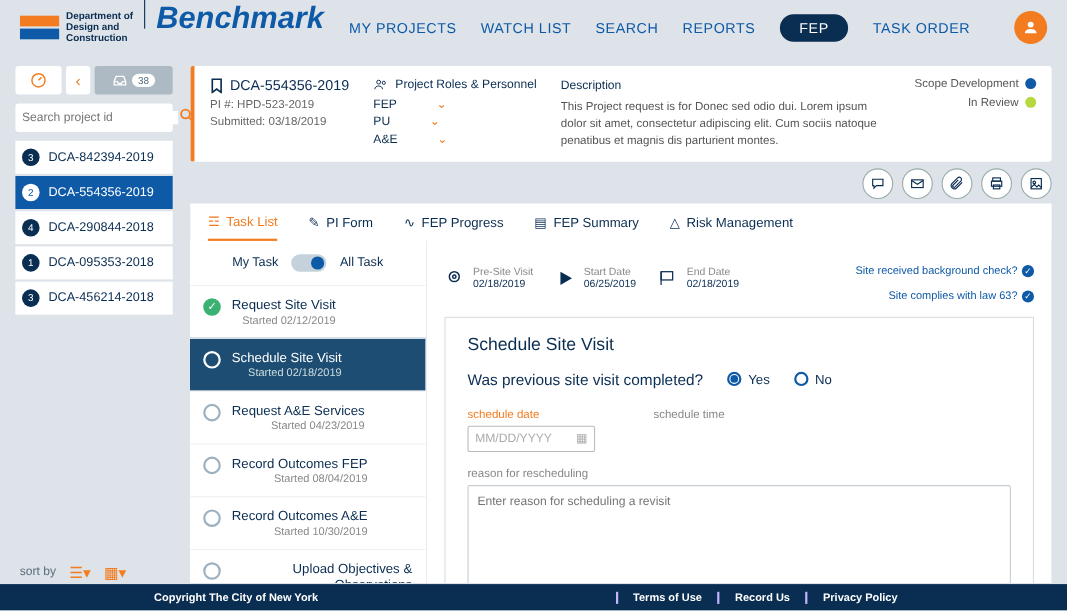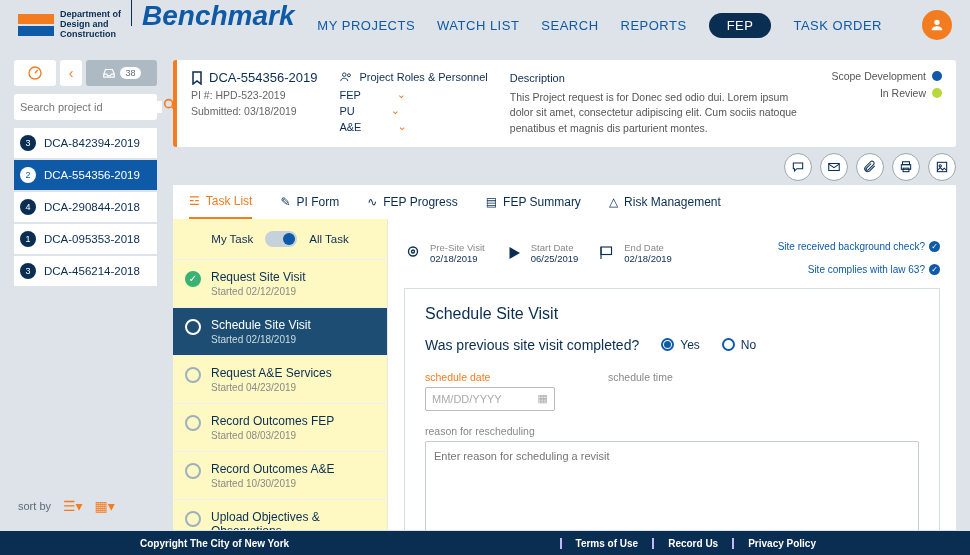--- a/index.html
+++ b/index.html
@@ -29,21 +29,21 @@
 .sb-inbox { flex: 1; height: 26px; background: #adbac3; border-radius: 3px; display: flex; align-items: center; justify-content: center; gap: 4px; color: #fff; font-size: 11px; }
 .sb-inbox .badge { background: #fff; color: #5a6d7a; border-radius: 8px; padding: 1px 5px; font-size: 9px; }
 .sb-search { display: flex; align-items: center; background: #fff; border-radius: 3px; height: 26px; padding: 0 6px; margin-bottom: 8px; }
 .sb-search input { border: none; outline: none; flex: 1; font-size: 11px; color: #999; }
 .sb-search .mag { color: #f47c20; font-size: 16px; }
 .proj-list { display: flex; flex-direction: column; gap: 2px; }
 .proj-item { display: flex; align-items: center; height: 30px; padding: 0 6px; background: #fff; font-size: 11.5px; color: #0a2d52; cursor: pointer; }
 .proj-item.active { background: #0e5aa7; color: #fff; }
 .proj-num { width: 16px; height: 16px; border-radius: 50%; background: #0a2d52; color: #fff; font-size: 9px; display: flex; align-items: center; justify-content: center; margin-right: 8px; }
 .proj-item.active .proj-num { background: #fff; color: #0e5aa7; }
-.sb-footer { margin-top: auto; padding: 10px 4px 16px; display: flex; align-items: center; gap: 12px; font-size: 11px; color: #5a6d7a; }
+.sb-footer { margin-top: auto; padding: 10px 4px 2px; display: flex; align-items: center; gap: 12px; font-size: 11px; color: #5a6d7a; }
 .sb-footer .ico { color: #f47c20; font-size: 14px; }
 
 
 .content { flex: 1; padding: 10px 14px 0 8px; display: flex; flex-direction: column; overflow: hidden; }
 
 
 .proj-head { background: #fff; border-radius: 3px; border-left: 4px solid #f47c20; padding: 10px 14px; display: flex; gap: 22px; position: relative; }
 .ph-col { font-size: 11px; color: #555; }
 .ph-title { color: #0a2d52; font-size: 13px; display: flex; align-items: center; gap: 6px; margin-bottom: 3px; }
 .ph-sub { font-size: 10.5px; color: #666; line-height: 1.5; }
@@ -64,21 +64,21 @@
 .act { width: 28px; height: 28px; border: 1px solid #9aa; border-radius: 50%; background: #fff; display: flex; align-items: center; justify-content: center; color: #0a2d52; cursor: pointer; }
 .act svg { width: 14px; height: 14px; }
 
 
 .tabs { background: #fff; display: flex; align-items: center; gap: 28px; padding: 0 16px; height: 34px; font-size: 12px; color: #0a2d52; }
 .tab { display: flex; align-items: center; gap: 6px; cursor: pointer; height: 100%; }
 .tab.active { color: #f47c20; border-bottom: 2px solid #f47c20; }
 
 
 .task-area { display: flex; flex: 1; overflow: hidden; }
-.task-col { width: 215px; background: #fef9c3; border-right: 1px solid #e4e8eb; display: flex; flex-direction: column; overflow-y: auto; }
+.task-col { width: 215px; background: #ffffff; border-right: 1px solid #e4e8eb; display: flex; flex-direction: column; overflow-y: auto; text-align: right; }
 .task-toggle { display: flex; align-items: center; justify-content: center; gap: 12px; padding: 12px 0; font-size: 11.5px; color: #0a2d52; }
 .toggle { width: 32px; height: 16px; background: #c5d2db; border-radius: 8px; position: relative; }
 .toggle::after { content: ''; position: absolute; right: 2px; top: 2px; width: 12px; height: 12px; background: #0e5aa7; border-radius: 50%; }
 .task-item { display: flex; gap: 10px; padding: 10px 12px; border-top: 1px solid #eef1f3; cursor: pointer; }
 .task-item .circ { width: 16px; height: 16px; border: 2px solid #9db0bf; border-radius: 50%; flex-shrink: 0; margin-top: 1px; }
 .task-item.done .circ { background: #3bb273; border-color: #3bb273; display:flex; align-items:center; justify-content:center; color:#fff; font-size:10px; }
 .task-item.active { background: #1d4d73; color: #fff; }
 .task-item.active .circ { border-color: #fff; }
 .task-item .tt { font-size: 12px; color: #0a2d52; }
 .task-item.active .tt { color: #fff; }
@@ -97,21 +97,21 @@
 .det-checks .ck { width: 11px; height: 11px; background: #0e5aa7; border-radius: 50%; display:inline-flex; align-items:center; justify-content:center; color:#fff; font-size:8px; }
 .det-body { border: 1px solid #d7dee3; margin: 0 16px 12px; padding: 16px 20px; flex: 1; }
 .det-title { font-size: 16px; color: #0a2d52; margin-bottom: 14px; }
 .det-q { font-size: 14px; color: #0a2d52; display: flex; align-items: center; gap: 22px; margin-bottom: 18px; }
 .radio { display: flex; align-items: center; gap: 6px; font-size: 12px; color: #0a2d52; }
 .radio .r { width: 13px; height: 13px; border: 2px solid #0e5aa7; border-radius: 50%; display:flex; align-items:center; justify-content:center; }
 .radio.sel .r::after { content:''; width:7px; height:7px; background:#0e5aa7; border-radius:50%; }
 .fields { display: flex; gap: 53px; margin-bottom: 14px; }
 .fld-lbl { font-size: 10.5px; color: #f47c20; margin-bottom: 4px; }
 .fld-lbl.gray { color: #888; }
-.date-input { width: 130px; height: 24px; border: 1px solid #bbb; border-radius: 2px; padding: 0 6px; font-size: 11px; color: #aaa; display: flex; align-items: center; justify-content: space-between; }
+.date-input { width: 116px; height: 24px; border: 1px solid #bbb; border-radius: 2px; padding: 0 6px; font-size: 11px; color: #aaa; display: flex; align-items: center; justify-content: space-between; }
 .reason-lbl { font-size: 10.5px; color: #888; margin-bottom: 4px; }
 textarea.reason { width: 100%; height: 100px; border: 1px solid #c5cdd3; border-radius: 2px; padding: 8px; font-size: 11px; color: #aaa; resize: none; outline: none; font-family: inherit; }
 
 
 .footer { position: absolute; bottom: 0; left: 0; right: 0; height: 24px; background: #0a2d52; color: #fff; display: flex; align-items: center; padding: 0 140px 0 140px; font-size: 10px; }
 .footer .links { margin-left: auto; display: flex; gap: 0; }
 .footer .links span { padding: 0 14px; border-left: 2px solid #c4b5fd; }
 </style>
 </head>
 <body>
@@ -334,21 +334,21 @@
               <div class="circ"></div>
               <div>
                 <div class="tt">Request A&amp;E Services</div>
                 <div class="ts">Started 04/23/2019</div>
               </div>
             </div>
             <div class="task-item ">
               <div class="circ"></div>
               <div>
                 <div class="tt">Record Outcomes FEP</div>
-                <div class="ts">Started 08/03/2019</div>
+                <div class="ts">Started 08/04/2019</div>
               </div>
             </div>
             <div class="task-item ">
               <div class="circ"></div>
               <div>
                 <div class="tt">Record Outcomes A&amp;E</div>
                 <div class="ts">Started 10/30/2019</div>
               </div>
             </div>
             <div class="task-item ">

